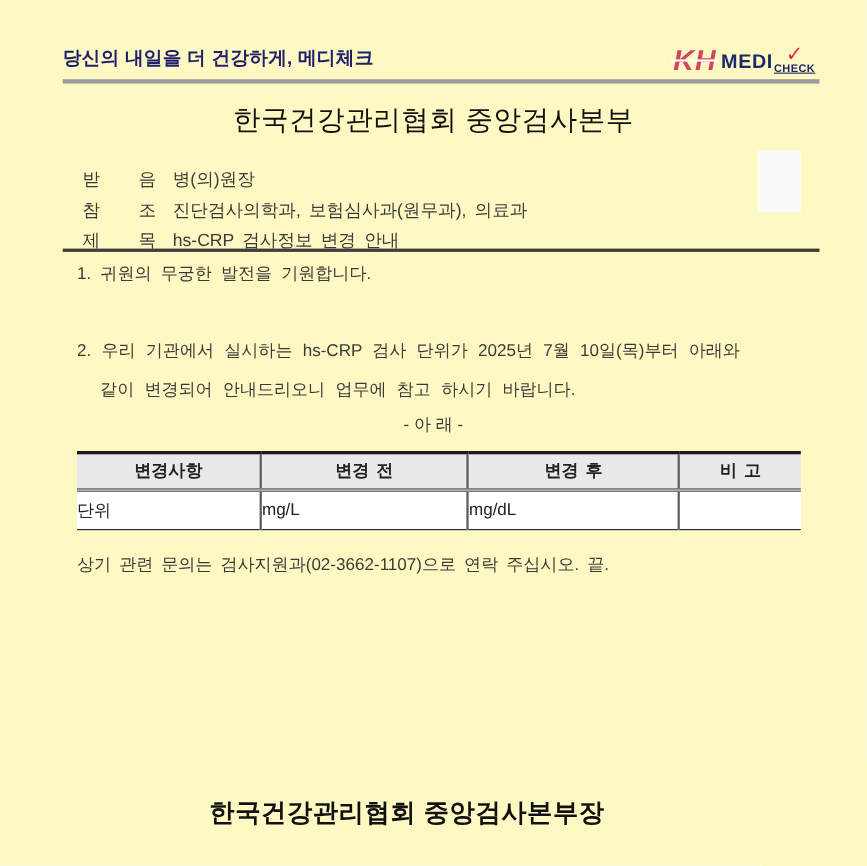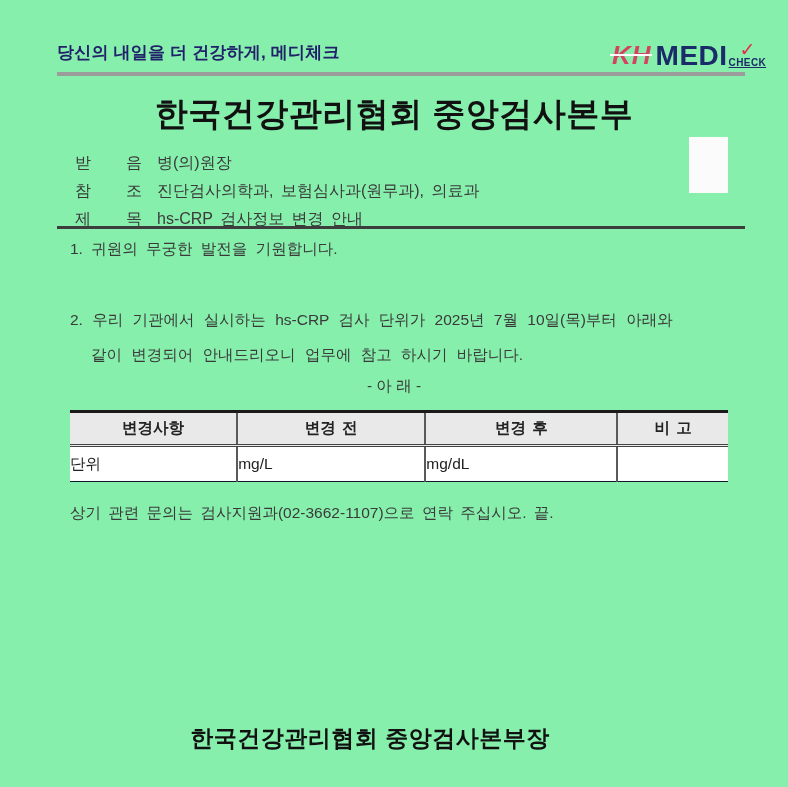--- a/index.html
+++ b/index.html
@@ -4,21 +4,21 @@
 <style>
   * { margin:0; padding:0; box-sizing:border-box; }
   html,body { background:#ffffff; }
   body {
     font-family: "Liberation Sans", "DejaVu Sans", sans-serif;
     color:#333;
   }
   .page {
     position:relative;
     width:788px; height:787px;
-    background:#86efac;
+    background:#fef9c3;
     overflow:hidden;
   }
 
   
   .slogan {
     position:absolute; left:57px; top:41px;
     font-size:17px; font-weight:bold; color:#20206b;
     letter-spacing:0.2px;
   }
   .header-rule {
@@ -32,38 +32,38 @@
   .logo-kh {
     font-size:26px; font-weight:800; font-style:italic;
     color:#d64360; letter-spacing:1px; line-height:26px;
     position:relative;
   }
   .logo-kh::after {
     content:""; position:absolute; left:-2px; right:0; top:12px;
     height:2px; background:#ffffff;
   }
   .logo-medi {
-    font-size:28px; font-weight:800;
+    font-size:18px; font-weight:800;
     color:#1b2a68; line-height:24px; margin-left:4px; letter-spacing:0.5px;
   }
   .logo-check {
     display:inline-flex; flex-direction:column; align-items:center;
     margin-left:1px;
   }
   .logo-checkmark {
     font-size:19px; font-weight:bold; color:#e8274b; line-height:14px;
   }
   .logo-check-text {
     font-size:10px; font-weight:bold; color:#1b2a68; letter-spacing:0.4px;text-decoration:underline;
   }
 
   
   .doc-title {
     position:absolute; left:0; top:92px; width:788px;
-    text-align:center; font-size:33px; font-weight:bold; color:#111;
+    text-align:center; font-size:25px; font-weight:normal; color:#111;
     letter-spacing:0.5px;
   }
 
   .stamp-box {
     position:absolute; left:689px; top:137px; width:39px; height:56px;
     background:#fbfbfb;
   }
 
   
   .fields { position:absolute; left:75px; top:149px; }

